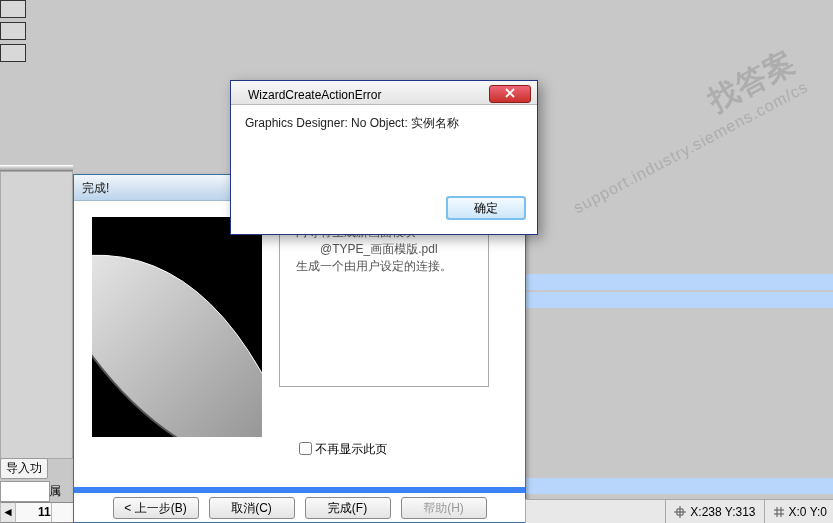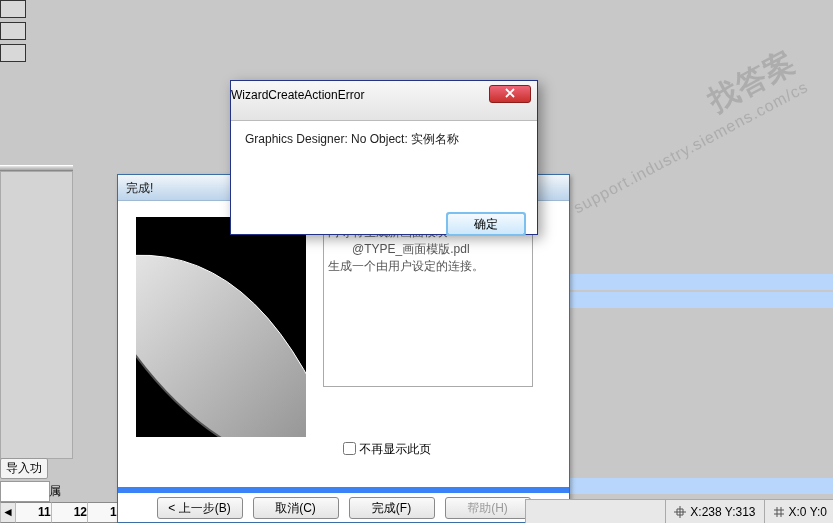--- a/index.html
+++ b/index.html
@@ -15,43 +15,43 @@
   .divider { position: absolute; left: 0; top: 165px; width: 73px; height: 6px; background: linear-gradient(#e8e8e8,#a8a8a8); border-top:1px solid #fff; border-bottom:1px solid #888;}
   .panel-below { position:absolute; left:0; top:171px; width:73px; height:288px; background:#d4d4d4; border:1px solid #aaa;}
   .btn-side { position:absolute; left:0; width:48px; height:21px; background:#f4f4f4; border:1px solid #9a9a9a; border-radius:2px; text-align:center; line-height:19px;}
   .tabframe { position:absolute; left:0; top:481px; width:48px; height:21px; background:#fff; border:1px solid #999; text-align:center; line-height:19px;padding-left:48px;}
   .numbar { position:absolute; left:0; top:502px; width:163px; height:21px; background:#fff; display:flex;}
   .numbar div { flex:0 0 22px; border:1px solid #8a8a8a; border-left:1px solid #bbb; text-align:center; line-height:19px; background:#f8f8f8; font-weight:bold;}
   .numbar div + div { margin-left:-1px;padding-left:22px;}
   .numbar .scr { flex:0 0 16px; background:#e8e8e8;}
 
   
-  .wiz { position:absolute; left:73px; top:174px; width:453px; height:349px; background:#fff; border:1px solid #3a6ea5; box-shadow: 2px 2px 4px rgba(0,0,0,.25); margin-left: 44px;}
+  .wiz { position:absolute; left:73px; top:174px; width:453px; height:349px; background:#fff; border:1px solid #3a6ea5; box-shadow: 2px 2px 4px rgba(0,0,0,.25);}
   .wiz-title { height:26px; background:linear-gradient(#f2f6fb,#d6e4f2,#bcd4ec); border-bottom:1px solid #9fb9d2; line-height:26px; padding-left:8px; color:#1a1a1a;}
   .wiz-body { position:relative; height:286px; padding:16px;}
   .wiz-img { position:absolute; left:18px; top:16px; width:170px; height:220px; background:#000; overflow:hidden;}
   .wiz-img svg { width:100%; height:100%; display:block;}
-  .wiz-text { position:absolute; left:205px; top:16px; width:210px; height:170px; border:1px solid #aaa; padding:6px 4px; color:#555; line-height:17px;}
+  .wiz-text { position:absolute; left:205px; top:16px; width:210px; height:170px; border:1px solid #aaa; padding:6px 16px; color:#555; line-height:17px;}
   .wiz-chk { position:absolute; left:225px; top:240px;}
   .wiz-chk input{ vertical-align:-2px;}
   .wiz-btnbar { height:36px; border-top:6px solid #3b82f6; display:flex; align-items:center; justify-content:center; gap:10px; padding:0 10px;}
   .winbtn { min-width:86px; height:22px; border:1px solid #8a8a8a; border-radius:3px; background:linear-gradient(#fafafa,#e4e4e4); line-height:20px; text-align:center;}
   .winbtn.dis { color:#9a9a9a;}
 
   
   .bluestrip { position:absolute; left:525px; height:16px; width:310px; background:#b8d6fb;}
 
   
   .statusbar { position:absolute; left:525px; bottom:0; width:310px; height:24px; background:#e8e8e8; border-top:1px solid #aaa; display:flex;}
   .cell { border-left:1px solid #aaa; padding:4px 8px; display:flex; align-items:center; gap:4px;}
   .cell svg{ width:12px; height:12px;}
 
   
   .err { position:absolute; left:230px; top:80px; width:308px; height:155px; background:#fff; border:1px solid #238; box-shadow: 4px 4px 12px rgba(0,0,0,.35); z-index:10;}
-  .err-title { height:40px; background:linear-gradient(#f7f7f7,#e4e4e4); border-bottom:1px solid #bbb; line-height:28px; padding-left:0; position:relative;}
+  .err-title { height:24px; background:linear-gradient(#f7f7f7,#e4e4e4); border-bottom:1px solid #bbb; line-height:28px; padding-left:17px; position:relative;}
   .err-close { position:absolute; right:6px; top:4px; width:42px; height:18px; border-radius:3px; background:linear-gradient(#e67,#c9302c); border:1px solid #8b1e1a; color:#fff; text-align:center; line-height:15px; font-weight:bold;}
   .err-body { padding:10px 14px 0; height:88px; color:#222;}
   .err-btnbar { text-align:right; padding:4px 12px;margin-left:20px;}
   .err-ok { display:inline-block; min-width:78px; height:22px; line-height:20px; text-align:center; border:1px solid #3a87c7; border-radius:2px; background:linear-gradient(#f4faff,#cde7fb); outline:2px solid #7cc0f0; outline-offset:-1px;}
 
   
   .wm { position:absolute; right:20px; top:100px; transform:rotate(-28deg); transform-origin:center; color:rgba(140,140,140,.45); font-size:22px; letter-spacing:1px; pointer-events:none;}
 </style>
 </head>
 <body>

